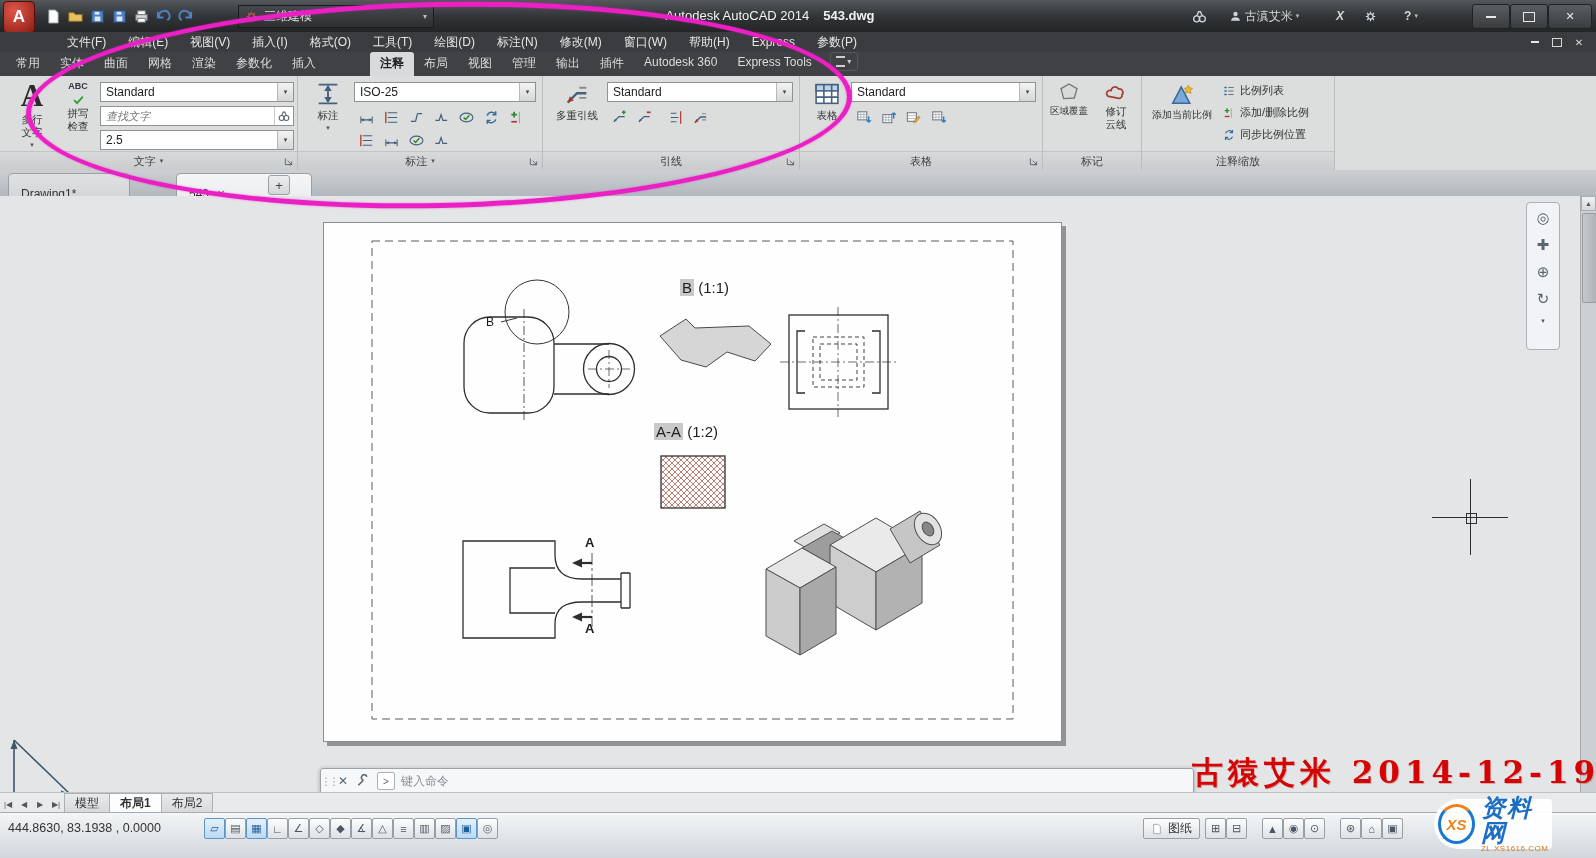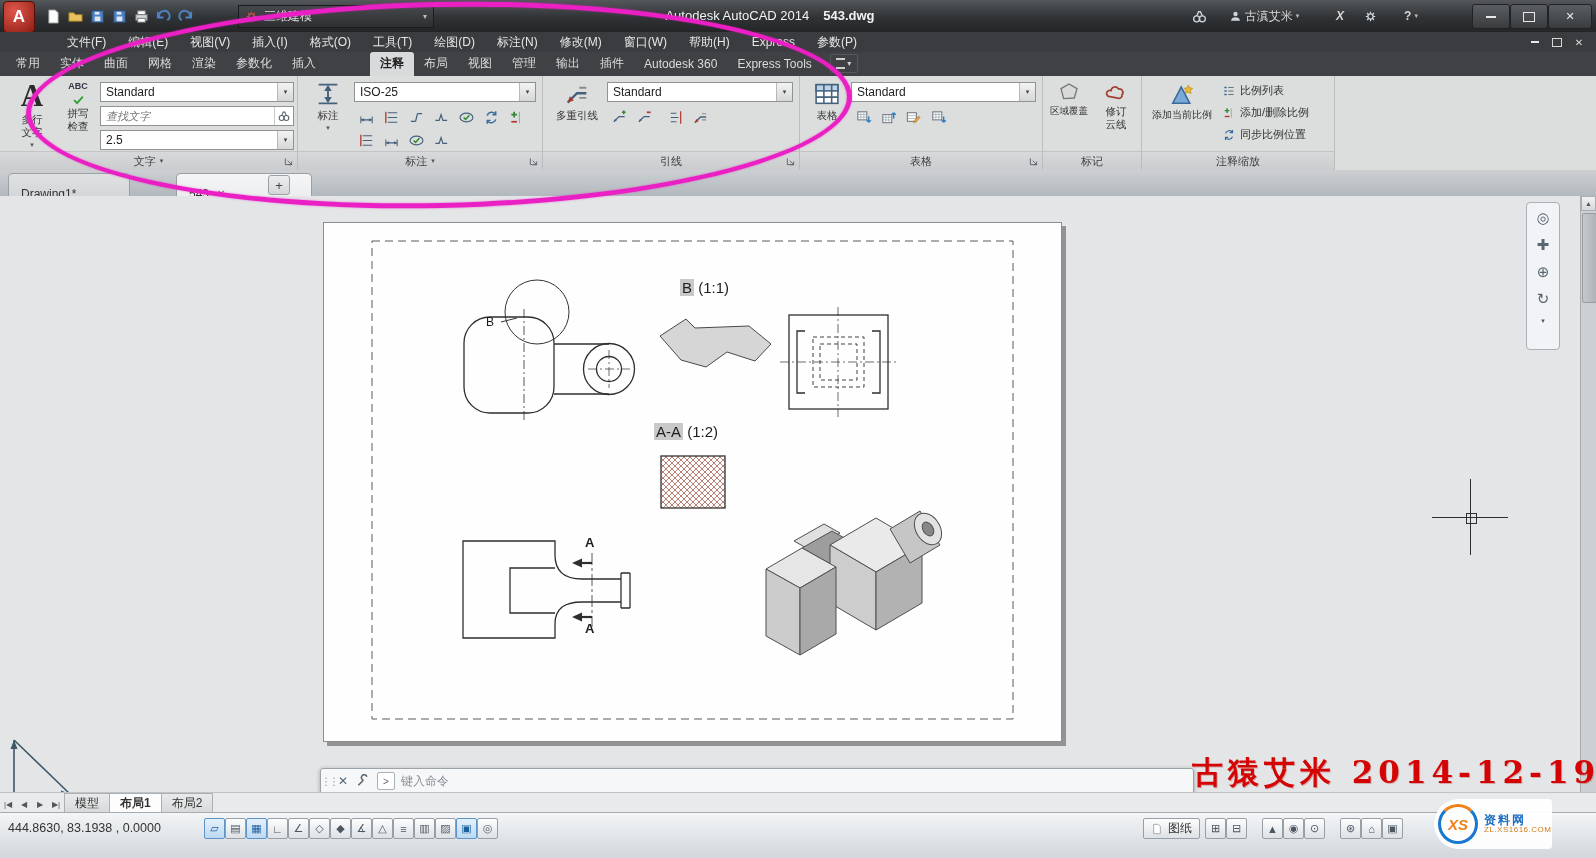--- a/index.html
+++ b/index.html
@@ -22,21 +22,21 @@
   .winbtn{top:4px;width:36px;height:23px;background:linear-gradient(#5a5e62,#393c3f);border:1px solid #202224;border-radius:3px;
     display:flex;align-items:center;justify-content:center;color:#e8e8e8;font-size:11px;}
   .minbar{width:10px;height:2px;background:#e8e8e8;display:inline-block;}
   .maxbox{width:10px;height:8px;border:1px solid #e8e8e8;display:inline-block;}
   
   .menubar{left:0;top:32px;width:1596px;height:20px;background:#3a3c3f;display:flex;align-items:center;color:#e6e6e6;
     font-size:12px;padding-left:56px;box-sizing:border-box;}
   .menuitem{padding:0 11px;height:20px;display:flex;align-items:center;}
   .docctl{width:18px;height:14px;display:flex;align-items:center;justify-content:center;color:#d8d8d8;font-size:10px;}
   
-  .tabsbar{left:0;top:52px;width:1596px;height:24px;background:#3f4144;display:flex;align-items:center;color:#dcdcdc;
+  .tabsbar{left:0;top:52px;width:1596px;height:24px;background:#3f4144;display:flex;align-items:flex-start;color:#dcdcdc;
     font-size:12px;padding-left:6px;box-sizing:border-box;}
   .rtab{padding:3px 10px 4px;white-space:nowrap;}
   .rtab.active{background:#d9dadb;color:#222;border-radius:3px 3px 0 0;font-weight:bold;margin-left:44px;}
   .collapsebtn{width:26px;height:17px;margin-left:8px;margin-bottom:2px;display:flex;align-items:center;justify-content:center;
     gap:2px;color:#cfcfcf;font-size:8px;border:1px solid #55585b;border-radius:2px;}
   .hbars{width:9px;height:7px;border-top:2px solid #cfcfcf;border-bottom:2px solid #cfcfcf;}
   
   .ribbon{left:0;top:76px;width:1596px;height:94px;background:#dcdddd;border-bottom:1px solid #a9abad;}
   .panel{position:absolute;top:0;height:94px;border-right:1px solid #bcbdbf;box-sizing:border-box;}
   .pfoot{position:absolute;left:0;right:0;bottom:0;height:18px;background:linear-gradient(#d8d9da,#cbcccd);
@@ -106,21 +106,21 @@
   
   .ellipse{left:26px;top:2px;width:816px;height:196px;border:5px solid #ea1fc4;border-radius:50%;
     transform:rotate(-1.2deg);pointer-events:none;z-index:60;box-shadow:0 0 2px rgba(234,31,196,.6), inset 0 0 2px rgba(234,31,196,.6);}
   .watermark{left:1192px;top:752px;z-index:70;color:#d40404;font-family:"DejaVu Serif",serif;font-weight:bold;
     font-size:31px;letter-spacing:5px;white-space:nowrap;text-shadow:1px 1px 0 rgba(150,0,0,.25);}
   .logo{left:1434px;top:799px;width:118px;height:50px;z-index:80;background:rgba(255,255,255,.92);border-radius:26px 4px 4px 26px;
     display:flex;align-items:center;gap:6px;padding-left:4px;box-sizing:border-box;}
   .logocircle{width:40px;height:40px;border-radius:50%;border:3px solid #1878d0;border-top-color:#f08018;
     display:flex;align-items:center;justify-content:center;color:#f08018;font-weight:bold;font-style:italic;font-size:15px;box-sizing:border-box;}
   .logotext{display:flex;flex-direction:column;line-height:1.05;}
-  .logoname{font-size:12px;font-weight:bold;color:#1b6ec2;letter-spacing:2px;}
+  .logoname{font-size:24px;font-weight:bold;color:#1b6ec2;letter-spacing:2px;font-style:italic;}
   .logosite{font-size:8px;color:#d07818;letter-spacing:.5px;}
 </style>
 </head>
 <body>
 
 <svg width="0" height="0" style="position:absolute">
   <defs>
     <g id="g-doc">
         <path d="M4 2 h7 l3 3 v11 H4 z" fill="#fdfdfd" stroke="#8a8a8a"></path>
       </g>

